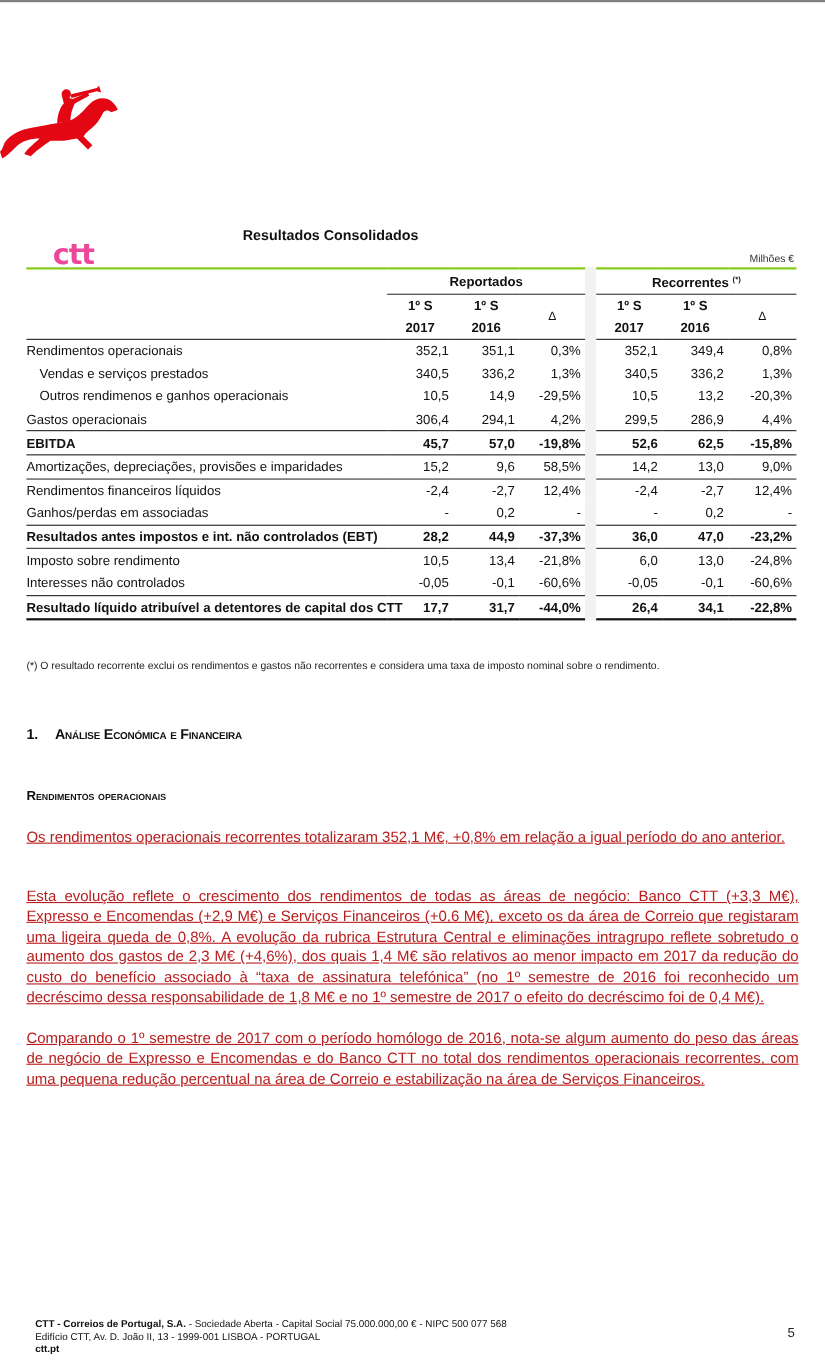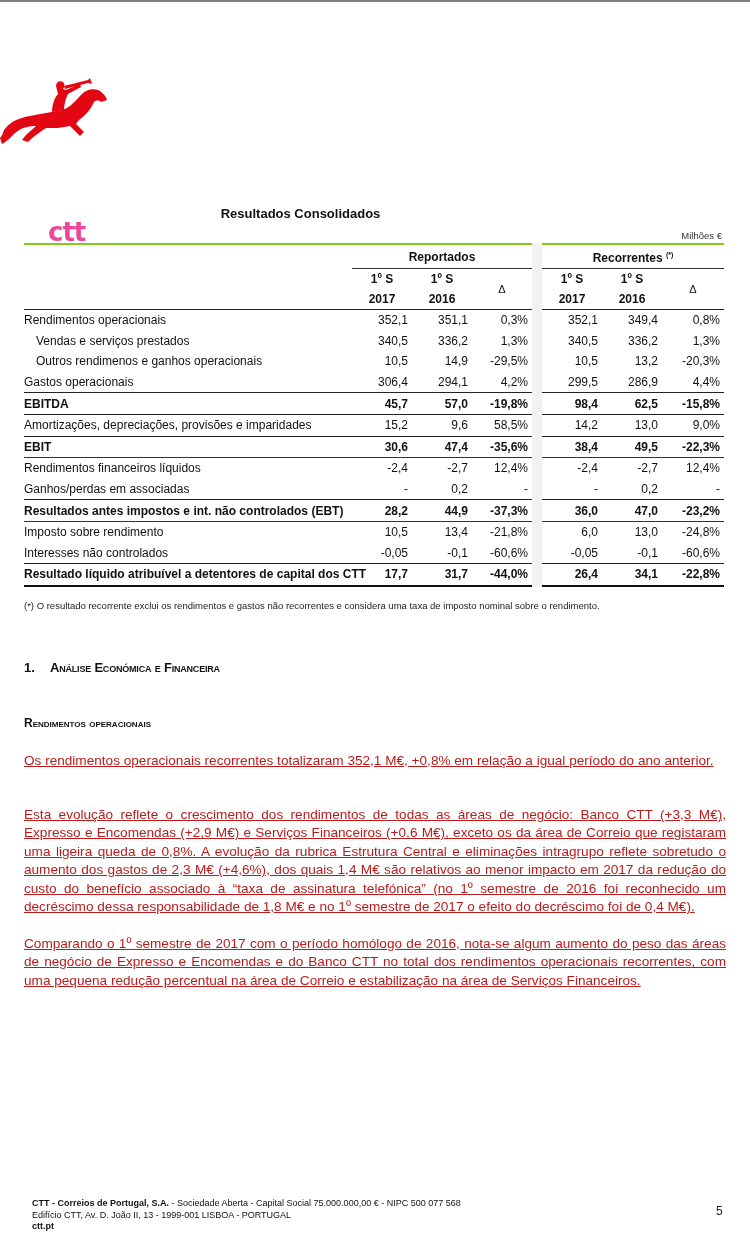--- a/index.html
+++ b/index.html
@@ -145,43 +145,33 @@
         <td class="num">299,5</td>
         <td class="num">286,9</td>
         <td class="num">4,4%</td>
       </tr>
       <tr class="bold thick">
         <td class="lbl">EBITDA</td>
         <td class="num">45,7</td>
         <td class="num">57,0</td>
         <td class="num">-19,8%</td>
         <td class="gap"></td>
-        <td class="num">98,4</td>
+        <td class="num">52,6</td>
         <td class="num">62,5</td>
         <td class="num">-15,8%</td>
       </tr>
       <tr class="thick">
         <td class="lbl">Amortizações, depreciações, provisões e imparidades</td>
         <td class="num">15,2</td>
         <td class="num">9,6</td>
         <td class="num">58,5%</td>
         <td class="gap"></td>
         <td class="num">14,2</td>
         <td class="num">13,0</td>
         <td class="num">9,0%</td>
-      </tr>
-      <tr class="bold thick">
-        <td class="lbl">EBIT</td>
-        <td class="num">30,6</td>
-        <td class="num">47,4</td>
-        <td class="num">-35,6%</td>
-        <td class="gap"></td>
-        <td class="num">38,4</td>
-        <td class="num">49,5</td>
-        <td class="num">-22,3%</td>
       </tr>
       <tr class="thin">
         <td class="lbl">Rendimentos financeiros líquidos</td>
         <td class="num">-2,4</td>
         <td class="num">-2,7</td>
         <td class="num">12,4%</td>
         <td class="gap"></td>
         <td class="num">-2,4</td>
         <td class="num">-2,7</td>
         <td class="num">12,4%</td>

